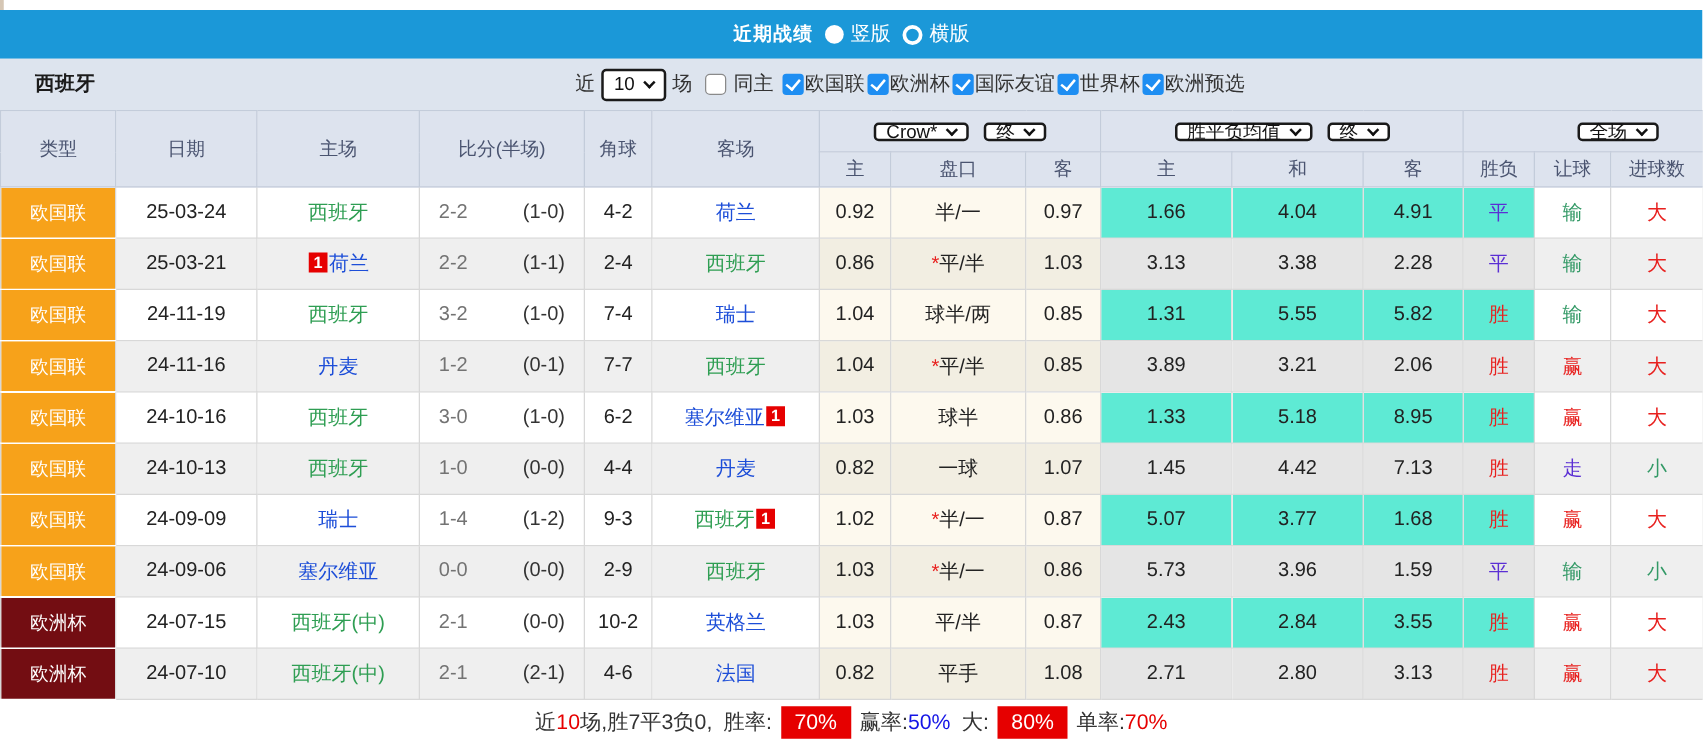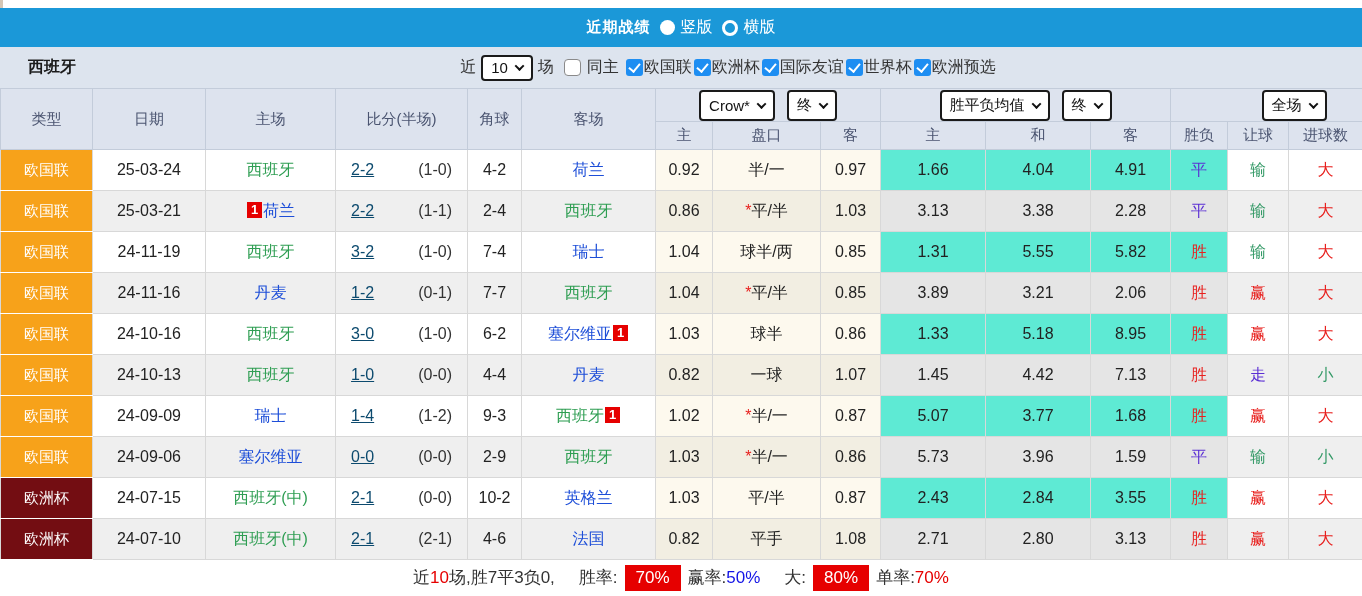--- a/index.html
+++ b/index.html
@@ -32,21 +32,21 @@
   .cb.checked::after {
     content: ""; position: absolute; left: 5px; top: 2px; width: 5px; height: 9px;
     border: solid #fff; border-width: 0 2px 2px 0; transform: rotate(40deg);
   }
   .cb.unchecked { background: #fff; border: 1px solid #8a8a8a; border-radius: 4px; }
   .league-opt { display: inline-flex; align-items: center; gap: 1px; margin-left: 2px; }
 
   
   .sel-box {
     display: inline-flex; align-items: center; background: #fff; border: 2px solid #1a1a1a;
-    border-radius: 4px; padding: 2px 8px; font-size: 15px; color: #111; height: 31px; cursor: pointer;
+    border-radius: 4px; padding: 2px 8px; font-size: 15px; color: #111; height: 15px; cursor: pointer;
   }
   .chev {
     width: 7px; height: 7px; border-right: 2px solid #111; border-bottom: 2px solid #111;
     transform: rotate(45deg) translate(-1px,-1px); margin-left: 8px; display: inline-block;
   }
   .sel-sm { height: 26px; }
 
   
   table { width: 1362px; border-collapse: collapse; table-layout: fixed; }
   thead th {
@@ -67,39 +67,39 @@
   td.type { color: #fff; font-size: 15px; border-bottom: 1px solid #fff; border-top: 1px solid #fff; }
   tr.odd td.type.orange, tr.even td.type.orange { background: #f7a21a; }
   tr.odd td.type.maroon, tr.even td.type.maroon { background: #730d12; }
   tr.odd td.crow { background: #fdf9ee; margin-left: 12px; }
   tr.even td.crow { background: #f2eee2; }
   tr.odd td.avg, tr.odd td.res { background: #5eead4; }
   tr.even td.avg, tr.even td.res { background: #e5e5e5; }
 
   .tgreen { color: #2f9e53; }
   .tdark { color: #1d4ed8; }
-  .ft { color: #0c4a6e; text-decoration: underline; }
+  .ft { color: #737373; }
   .ht { color: #333; margin-left: 44px; }
   .c-red { color: #e8201e; }
   .c-green { color: #339966; }
   .c-purple { color: #5b2fd4; }
   .badge {
     display: inline-block; background: #e60000; color: #fff; font-size: 13px; font-weight: bold;
     line-height: 16px; padding: 0 4px; margin: 0 1px; vertical-align: 2px;
   }
 
   
   .summary {
     height: 35px; display: flex; align-items: center; justify-content: center;
     font-size: 17px; color: #333;
   }
   .summary .red { color: #e60000; }
   .summary .blue { color: #1414e6; }
   .rate-box { background: #e60000; color: #fff; padding: 3px 11px; margin: 0 7px; }
-  .gap-l { margin-left: 24px; }
+  .gap-l { margin-left: 9px; }
 </style>
 </head>
 <body>
 
 <div class="top-strip"></div>
 
 <div class="title-bar">
   <span class="title">近期战绩</span>
   <span class="radio-opt">
     <span class="rdo sel"></span>

